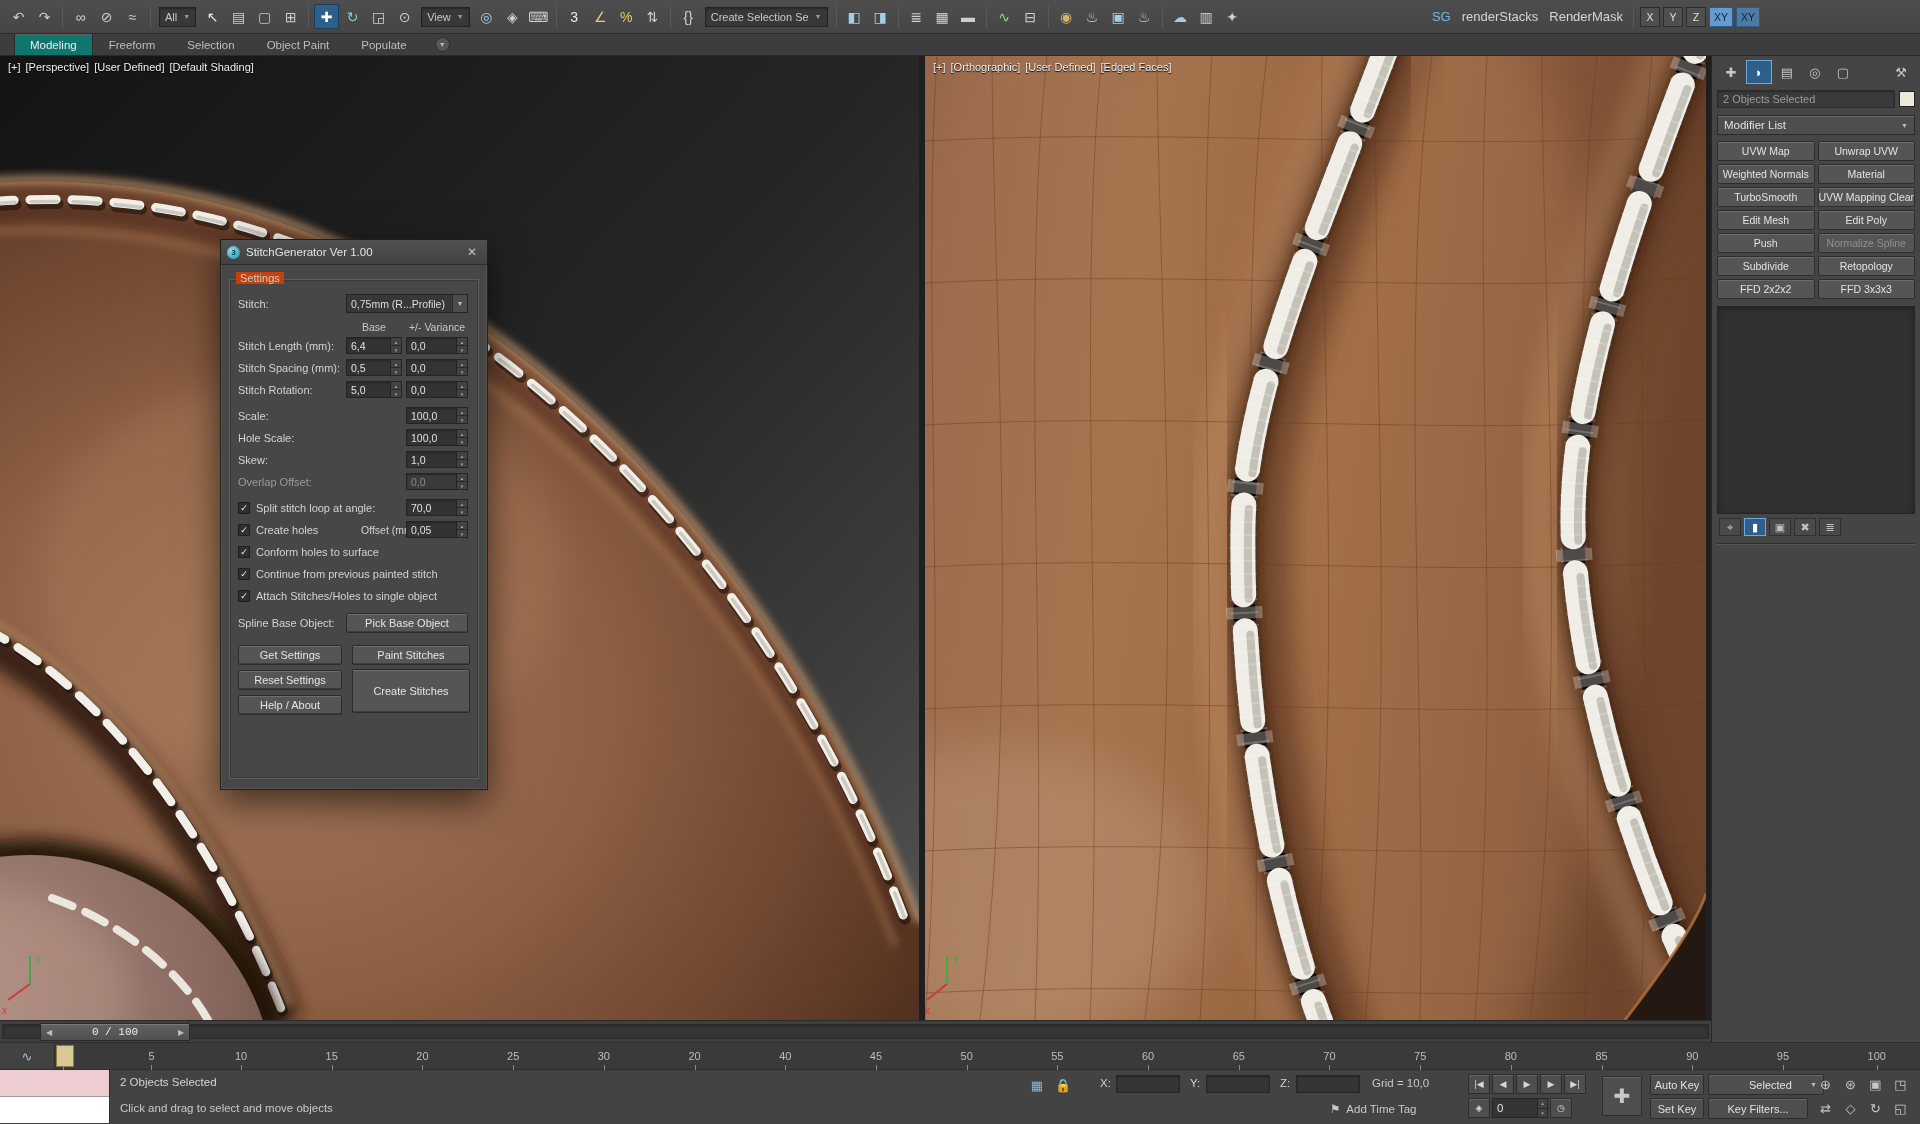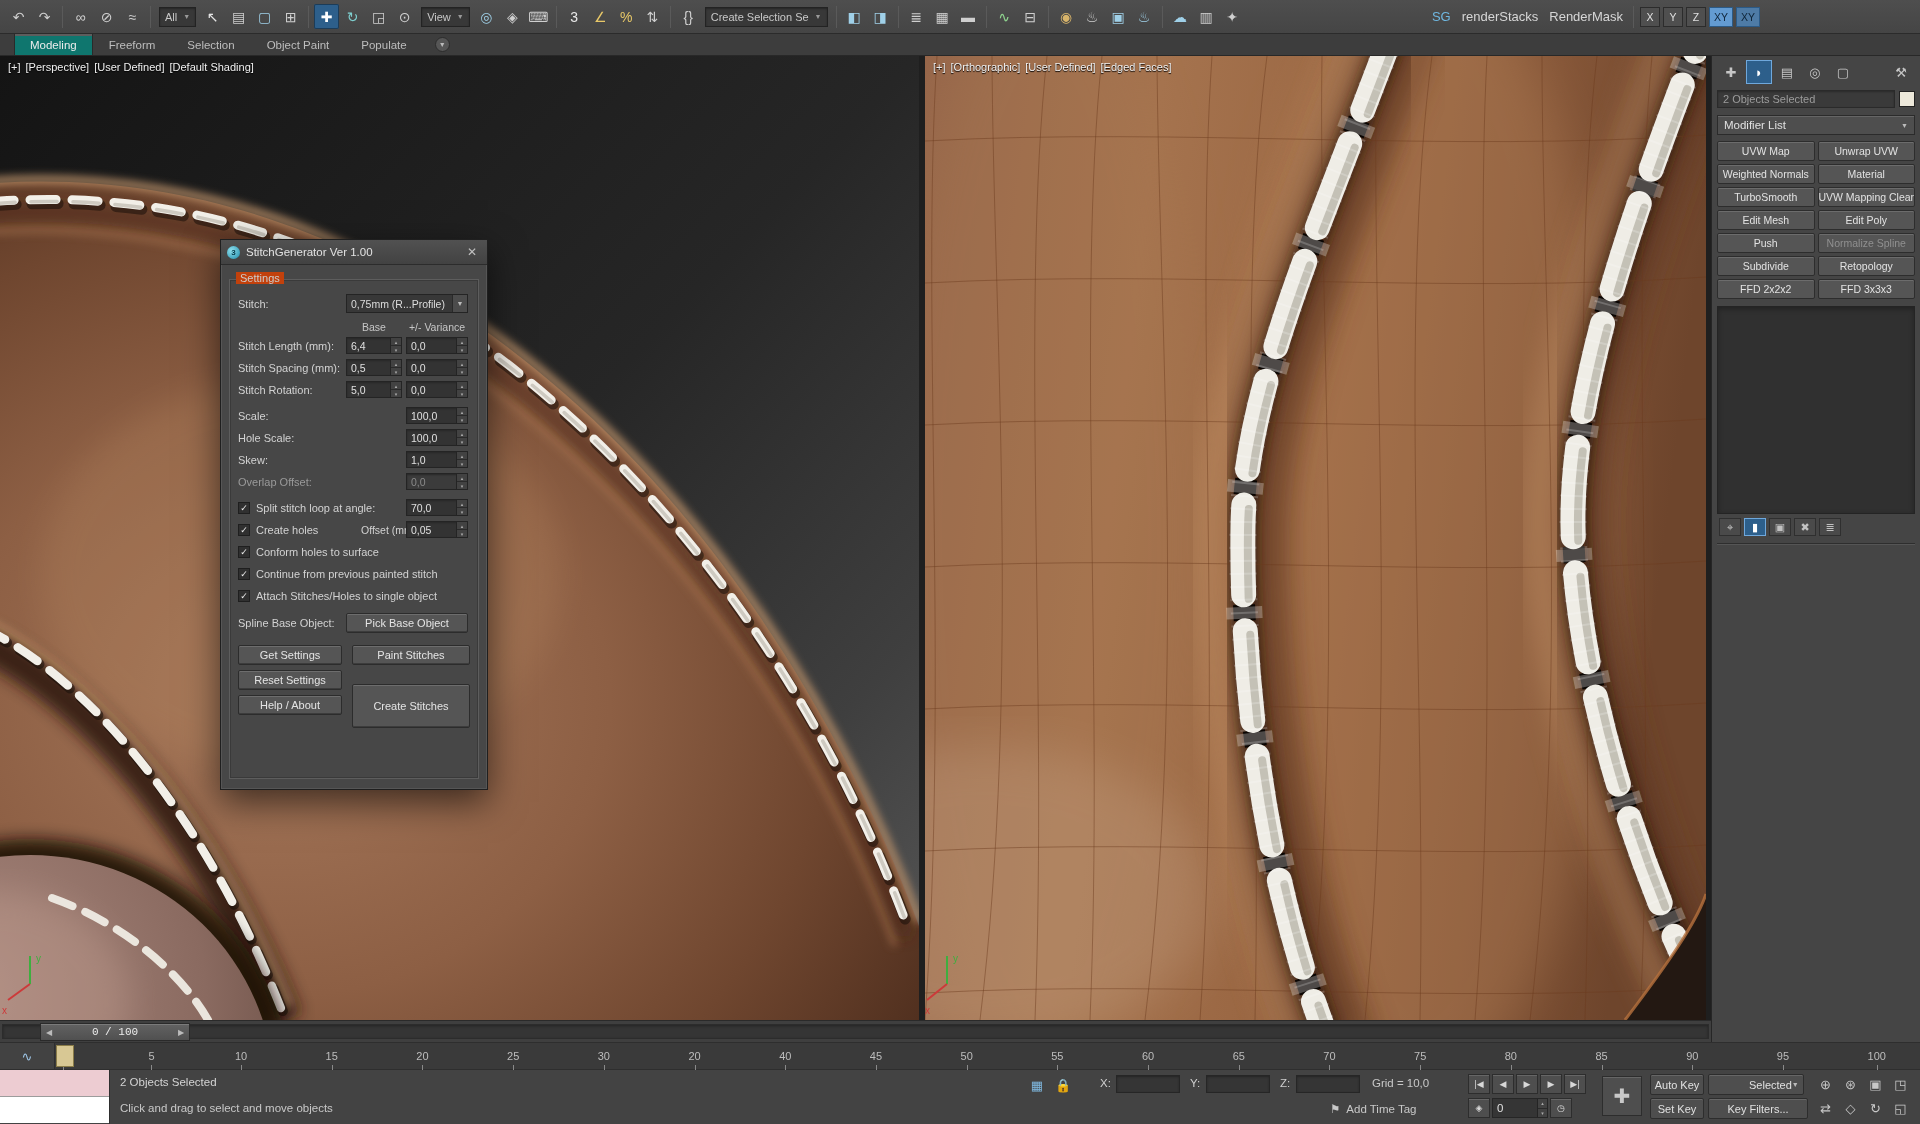--- a/index.html
+++ b/index.html
@@ -61,21 +61,21 @@
   .d-row.disabled .spin-field{color:#8a8a8a;background:#3b3b3b;}
   .d-row.disabled .d-label{color:#9a9a9a;}
   .checkbox{width:12px;height:12px;background:#303030;border:1px solid #1f1f1f;display:flex;align-items:center;justify-content:center;font-size:9px;color:#ececec;flex:0 0 auto;}
   .checkbox i{font-style:normal;}
   .cb-wrap{display:flex;gap:6px;align-items:center;min-width:0;}
   .cb-wrap .d-label{overflow:hidden;text-overflow:ellipsis;}
   .mt8{margin-top:9px;}
   .d-btn{height:20px;background:#555;border:1px solid #2c2c2c;box-shadow:inset 0 1px 0 #6d6d6d,inset 0 -1px 0 #3c3c3c;color:#e4e4e4;font-size:11px;display:flex;align-items:center;justify-content:center;border-radius:2px;white-space:nowrap;}
   .dlg-buttons{display:flex;gap:10px;margin-top:12px;}
   .col-left{display:flex;flex-direction:column;gap:5px;width:104px;}
-  .col-right{display:flex;flex-direction:column;gap:19px;flex:1;}
+  .col-right{display:flex;flex-direction:column;gap:4px;flex:1;}
   .btn-create{height:44px;}
 
   
   .command-panel{position:absolute;top:56px;left:1711px;width:209px;height:986px;background:#454545;border-left:1px solid #262626;padding:3px 5px;}
   .cp-tabs{display:flex;align-items:center;gap:4px;height:26px;padding:0 2px;}
   .cp-tab{width:24px;height:22px;display:flex;align-items:center;justify-content:center;font-size:13px;color:#c6c6c6;}
   .cp-tab.selected{background:#2d5f8b;box-shadow:0 0 0 1px #6fa8dc;color:#fff;}
   .cp-tab:last-child{margin-left:auto;}
   .cp-selrow{display:flex;gap:4px;margin-top:5px;align-items:center;}
   .cp-selfield{flex:1;height:18px;background:#3a3a3a;border:1px solid #2a2a2a;box-shadow:inset 0 1px 2px #2a2a2a;color:#9c9c9c;font-size:11px;display:flex;align-items:center;padding:0 5px;}
@@ -675,21 +675,21 @@
             <i>▴</i>
             <i>▾</i>
           </span>
       </span>
       <span class="pb-btn">◷</span>
     </div>
 
     <div class="bigkey">✚</div>
     <button class="sb-btn" style="left:1650px;top:4px;width:54px;">Auto Key</button>
     <button class="sb-btn" style="left:1650px;top:28px;width:54px;">Set Key</button>
-    <div class="sb-btn sb-dd" style="left:1708px;top:4px;width:96px;padding-left:40px;">
+    <div class="sb-btn sb-dd" style="left:1708px;top:4px;width:116px;padding-left:40px;">
       <span>Selected</span>
       <span class="dd-arrow" style="font-size:7px;color:#bbb;">▼</span>
     </div>
     <button class="sb-btn" style="left:1708px;top:28px;width:100px;">Key Filters...</button>
 
     <div class="nav-row" style="left:1814px;top:4px;">
         <span class="nav-btn">⊕</span>
         <span class="nav-btn">⊛</span>
         <span class="nav-btn">▣</span>
         <span class="nav-btn">◳</span>

